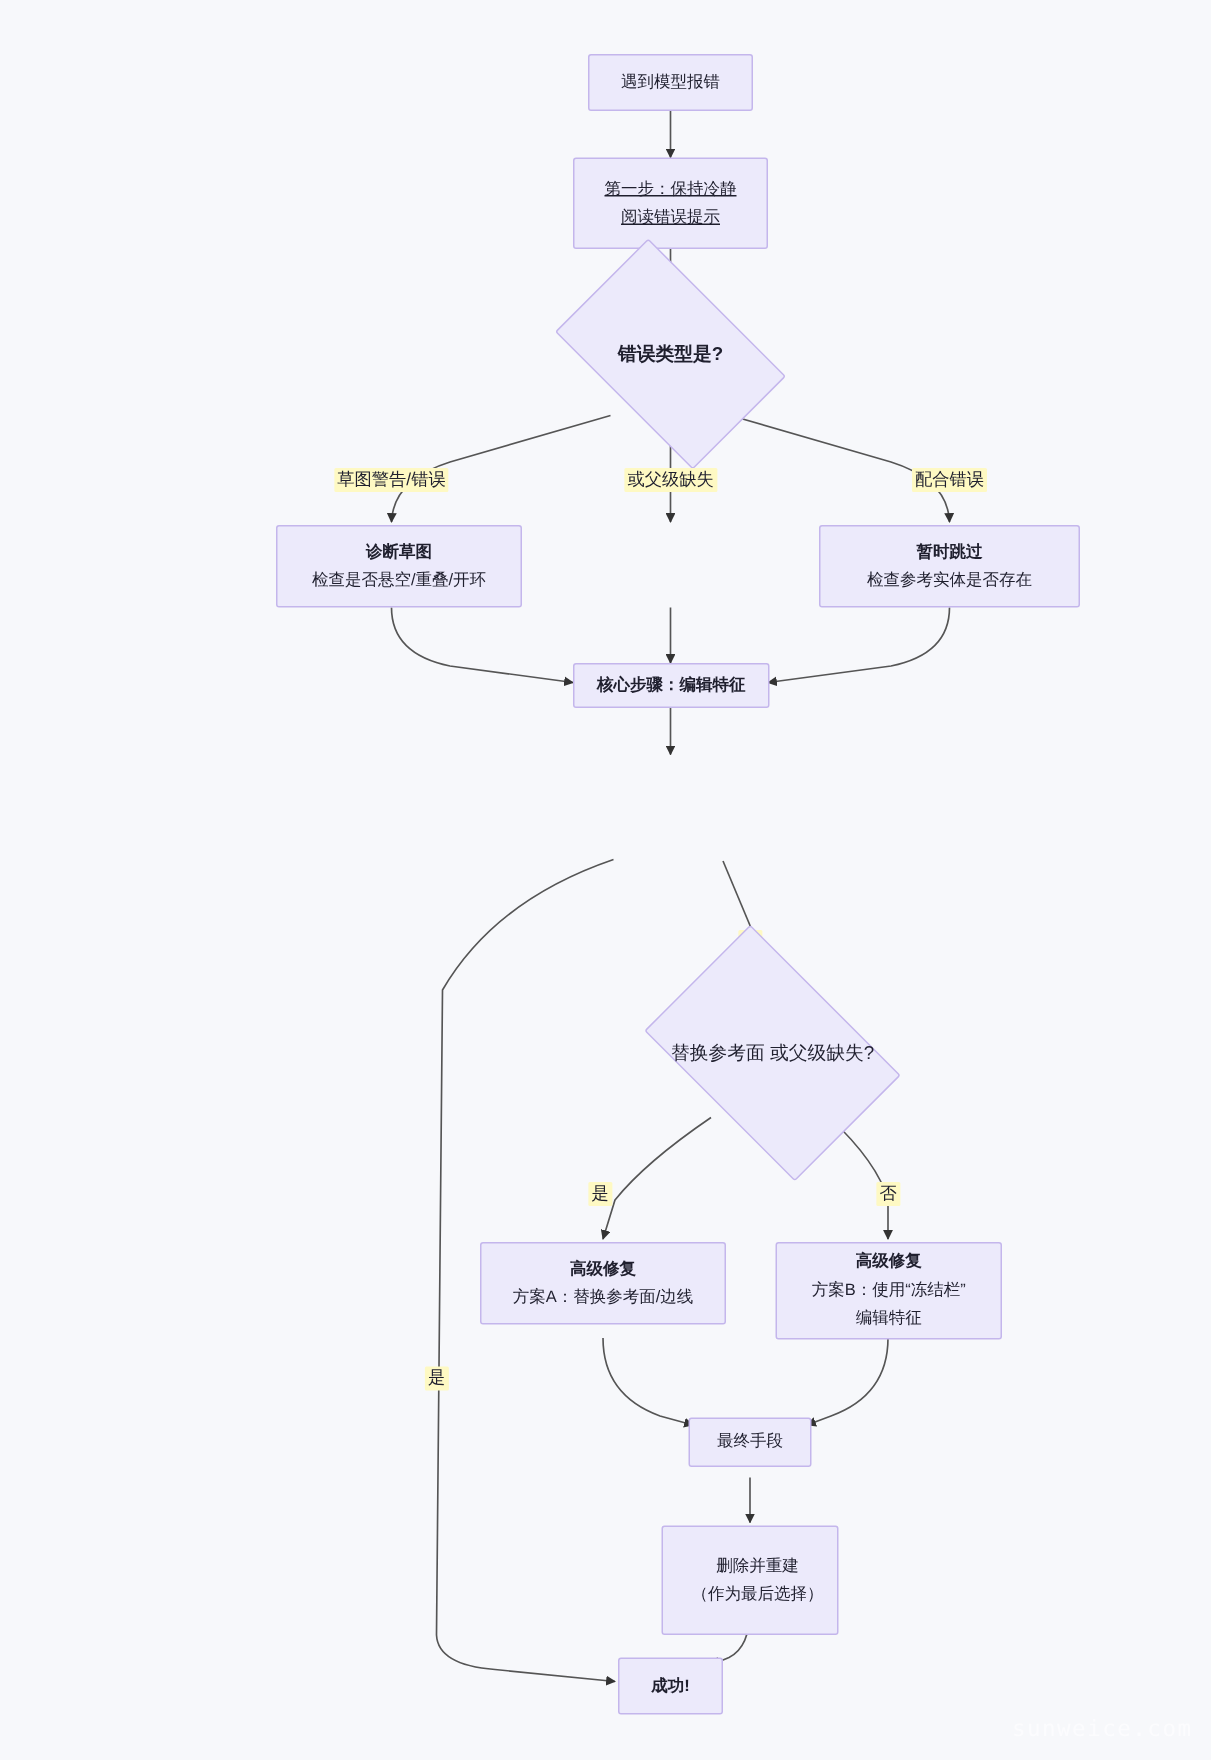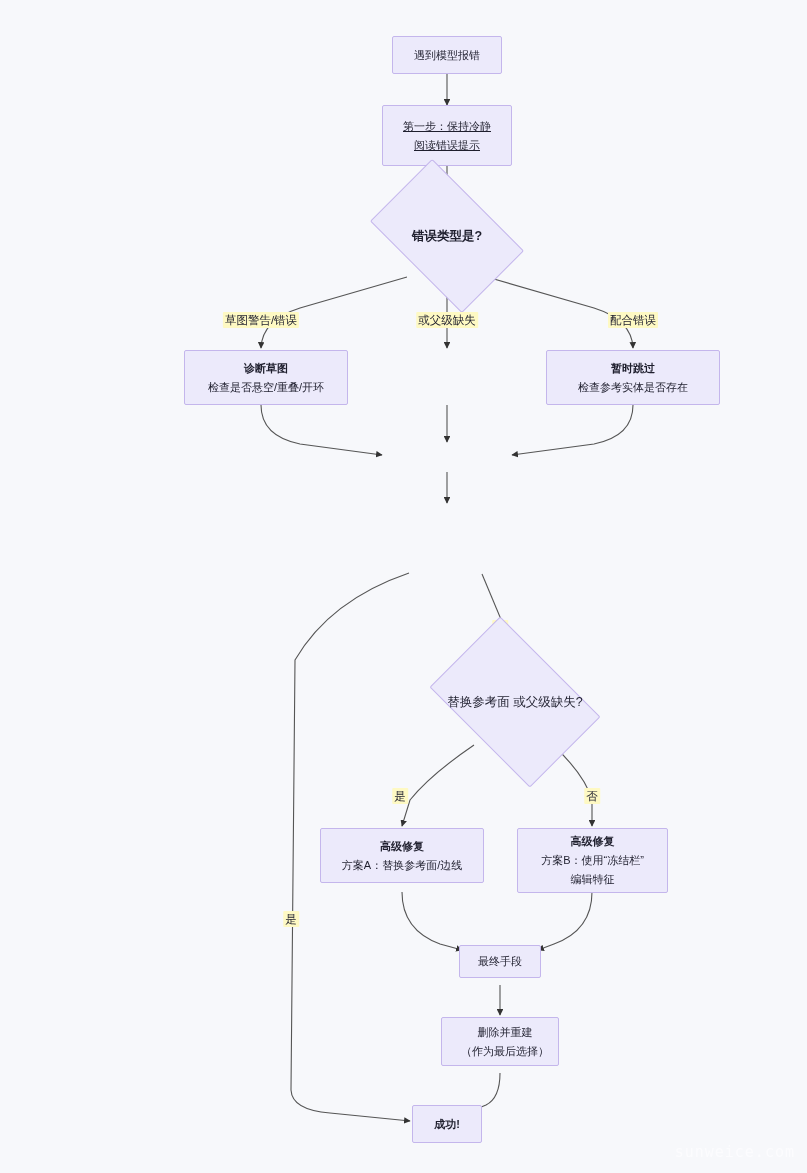--- a/index.html
+++ b/index.html
@@ -169,20 +169,23 @@
     <span class="ln bold">诊断草图</span>
     <span class="ln">检查是否悬空/重叠/开环</span>
   </div>
 
 
   <div class="node" style="left:546px; top:350px; width:174px; height:55px;">
     <span class="ln bold">暂时跳过</span>
     <span class="ln">检查参考实体是否存在</span>
   </div>
 
+  <div class="node strong" style="left:382px; top:442px; width:131px; height:30px;">
+    <span class="ln bold">核心步骤：编辑特征</span>
+  </div>
 
 
   <div class="edge-label" style="left:500px; top:628px;">否</div>
   <div class="edge-label" style="left:291px; top:919px;">是</div>
 
   <div class="diamond-wrap" style="left:444px; top:652px; width:142px; height:100px;">
     <div class="diamond-shape"></div>
     <div class="diamond-label">
       <span class="ln">替换参考面</span>
       <span class="ln">或父级缺失?</span>
@@ -200,21 +203,21 @@
   <div class="node" style="left:517px; top:828px; width:151px; height:65px;">
     <span class="ln bold">高级修复</span>
     <span class="ln">方案B：使用“冻结栏”</span>
     <span class="ln">编辑特征</span>
   </div>
 
   <div class="node" style="left:459px; top:945px; width:82px; height:33px;">
     <span class="ln">最终手段</span>
   </div>
 
-  <div class="node" style="left:441px; top:1017px; width:118px; height:49px;padding-left:16px;">
+  <div class="node" style="left:441px; top:1017px; width:118px; height:73px;padding-left:16px;">
     <span class="ln">删除并重建</span>
     <span class="ln">（作为最后选择）</span>
   </div>
 
   <div class="node strong" style="left:412px; top:1105px; width:70px; height:38px;justify-content:center;">
     <span class="ln bold">成功!</span>
   </div>
 
   <div class="watermark">sunweice.com</div>
 </div>

